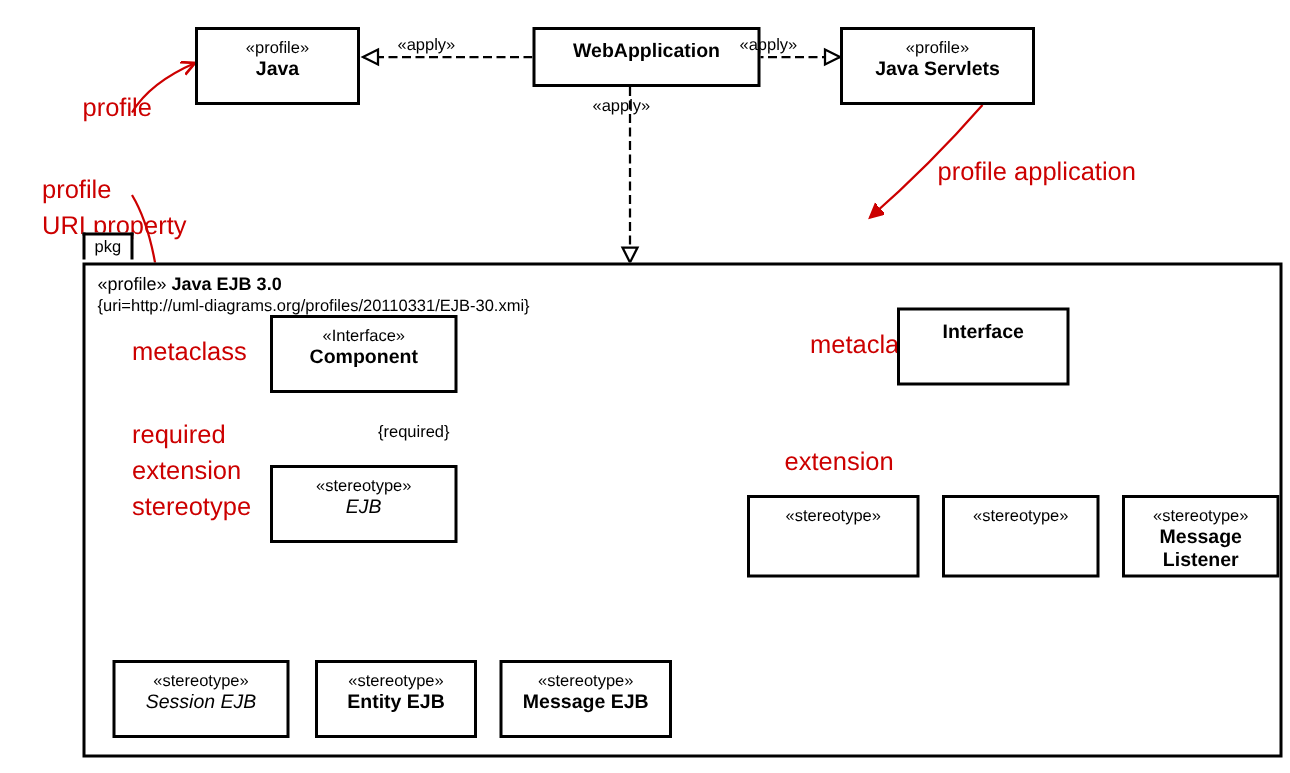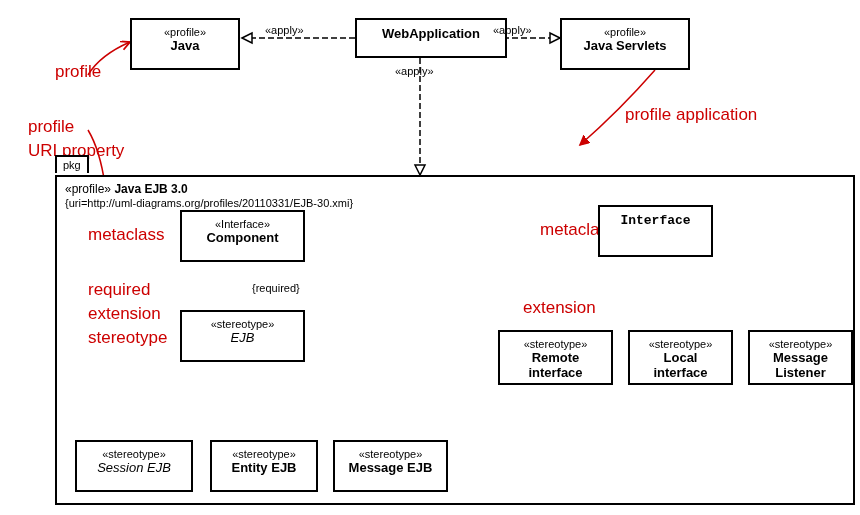--- a/index.html
+++ b/index.html
@@ -214,34 +214,32 @@
     <div class="name">Entity EJB</div>
   </div>
 
   <div class="uml-box" style="top:440px; left:333px; width:115px; height:52px;">
     <div class="stereotype">«stereotype»</div>
     <div class="name">Message EJB</div>
   </div>
 
   <div class="arrow-label" style="top:220px; left:540px;">metaclass</div>
 
-  <div class="uml-box" style="top:205px; left:598px; width:115px; height:52px;font-family:Liberation Mono, monospace;">
+  <div class="uml-box" style="top:205px; left:598px; width:115px; height:52px;">
     <div class="name">Interface</div>
   </div>
 
   <div class="arrow-label" style="top:298px; left:523px;">extension</div>
 
   <div class="uml-box" style="top:330px; left:498px; width:115px; height:55px;">
     <div class="stereotype">«stereotype»</div>
-    <div class="name">Remote interface</div>
   </div>
 
   <div class="uml-box" style="top:330px; left:628px; width:105px; height:55px;">
     <div class="stereotype">«stereotype»</div>
-    <div class="name">Local interface</div>
   </div>
 
   <div class="uml-box" style="top:330px; left:748px; width:105px; height:55px;">
     <div class="stereotype">«stereotype»</div>
     <div class="name">Message Listener</div>
   </div>
 
 </div>
 
 </body></html>

